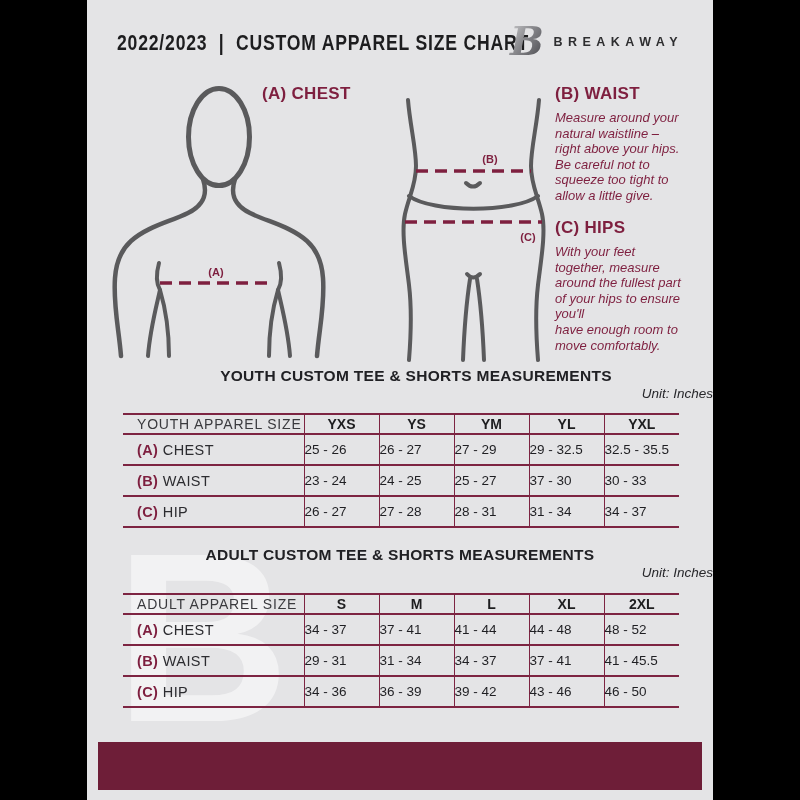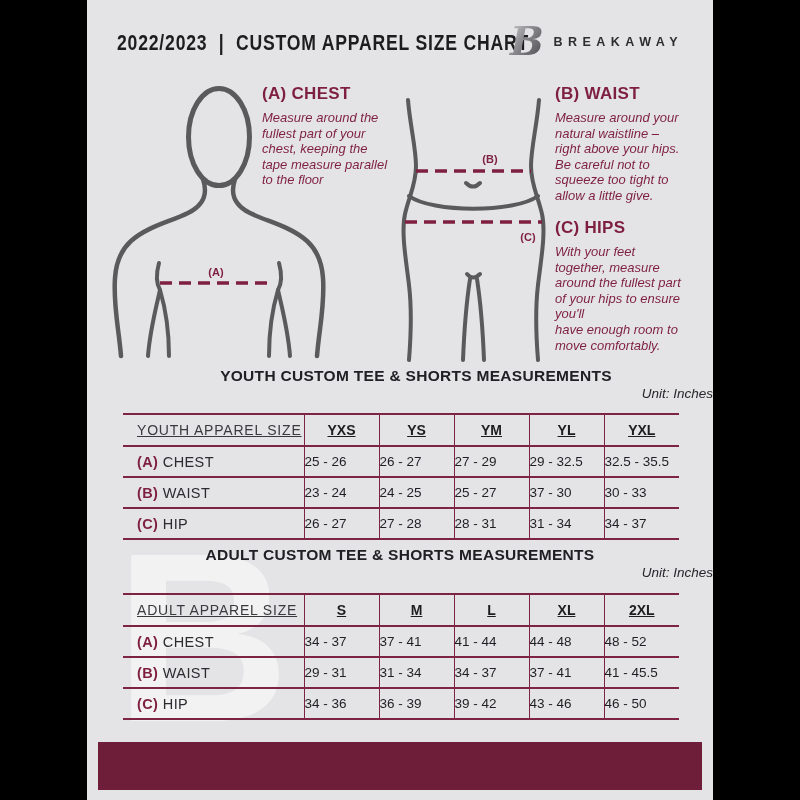--- a/index.html
+++ b/index.html
@@ -39,21 +39,21 @@
   .section-title{position:absolute;width:100%;text-align:center;font-size:15.5px;font-weight:bold;color:#202024;letter-spacing:0.3px;}
   .section-unit{position:absolute;width:100%;text-align:right;font-size:13.5px;font-style:italic;color:#27272b;}
 
   
   table.size-table{position:absolute;left:36px;width:556px;border-collapse:collapse;table-layout:fixed;}
   .size-table col.label-col{width:181px;}
   .size-table col.data-col{width:75px;}
   .size-table td,.size-table th{border-top:2px solid var(--maroon-border);border-bottom:2px solid var(--maroon-border);
     background:transparent;}
   .size-table td:not(:first-child),.size-table th:not(:first-child){border-left:1.6px solid var(--maroon-border);}
-  .size-table th{height:32px;font-size:14px;font-weight:bold;color:#1d1d1f;text-align:center;text-decoration:underline;}
+  .size-table th{height:20px;font-size:14px;font-weight:bold;color:#1d1d1f;text-align:center;}
   .size-table th.row-head{font-weight:normal;color:#3a3a3e;text-align:left;padding-left:14px;letter-spacing:0.8px;}
   .size-table td{height:31px;font-size:13.5px;color:#1f1f23;}
   .size-table td.row-label{text-align:left;padding-left:14px;font-size:14.5px;color:#2c2c30;letter-spacing:0.4px;}
   .row-prefix{color:var(--maroon);font-weight:bold;}
 
   .footer-bar{position:absolute;left:11px;top:742px;width:604px;height:48px;background:var(--footer-bar);}
 </style>
 </head>
 <body>
 
@@ -102,25 +102,20 @@
           <path class="body-line thin" d="M 477 279 C 481 305 483 335 484 360"></path>
           <path class="dash-line" d="M 416 171 L 531 171"></path>
           <path class="dash-line" d="M 405 222 L 542 222"></path>
           <text class="marker-label" x="490" y="163">(B)</text>
           <text class="marker-label" x="528" y="241">(C)</text>
         </g>
       </svg>
 
       <div class="guide-block" style="left:175px;top:84px;width:140px;">
         <div class="guide-heading">(A) CHEST</div>
-        <div class="guide-body">Measure around the
-fullest part of your
-chest, keeping the
-tape measure parallel
-to the floor</div>
       </div>
       <div class="guide-block" style="left:468px;top:84px;width:145px;">
         <div class="guide-heading">(B) WAIST</div>
         <div class="guide-body">Measure around your
 natural waistline –
 right above your hips.
 Be careful not to
 squeeze too tight to
 allow a little give.</div>
       </div>

